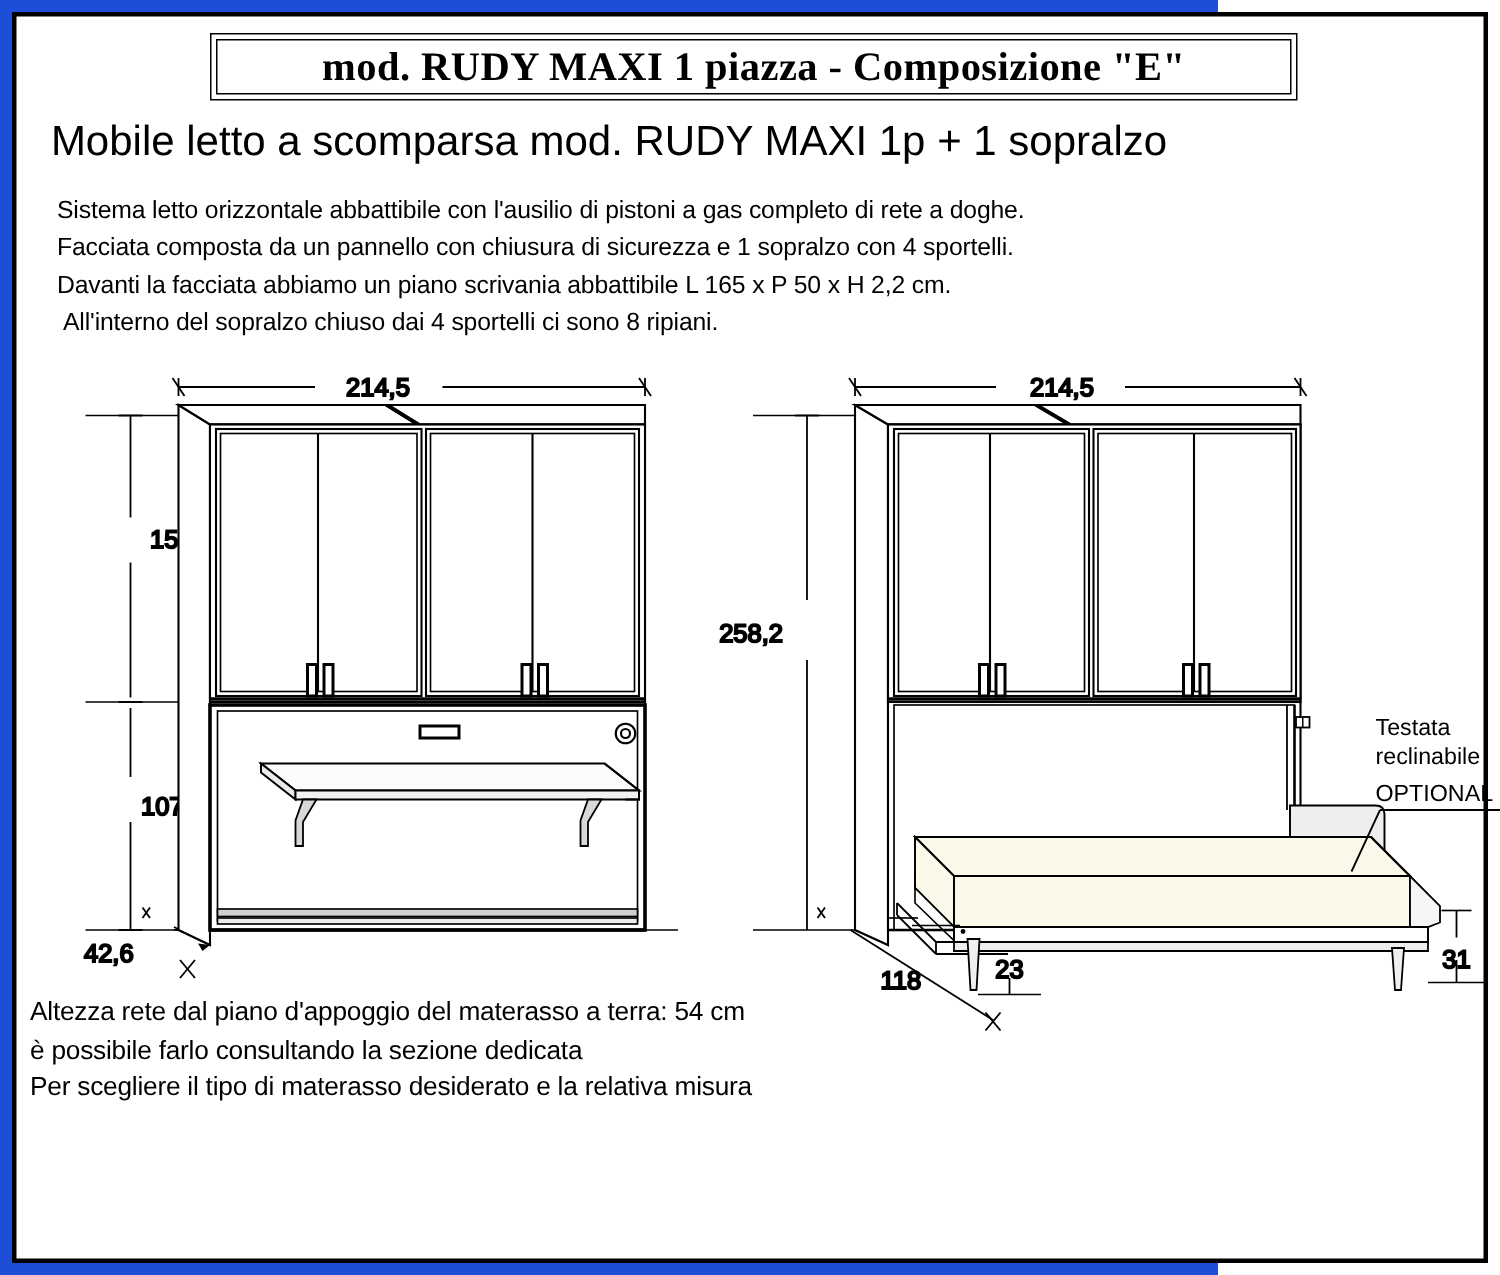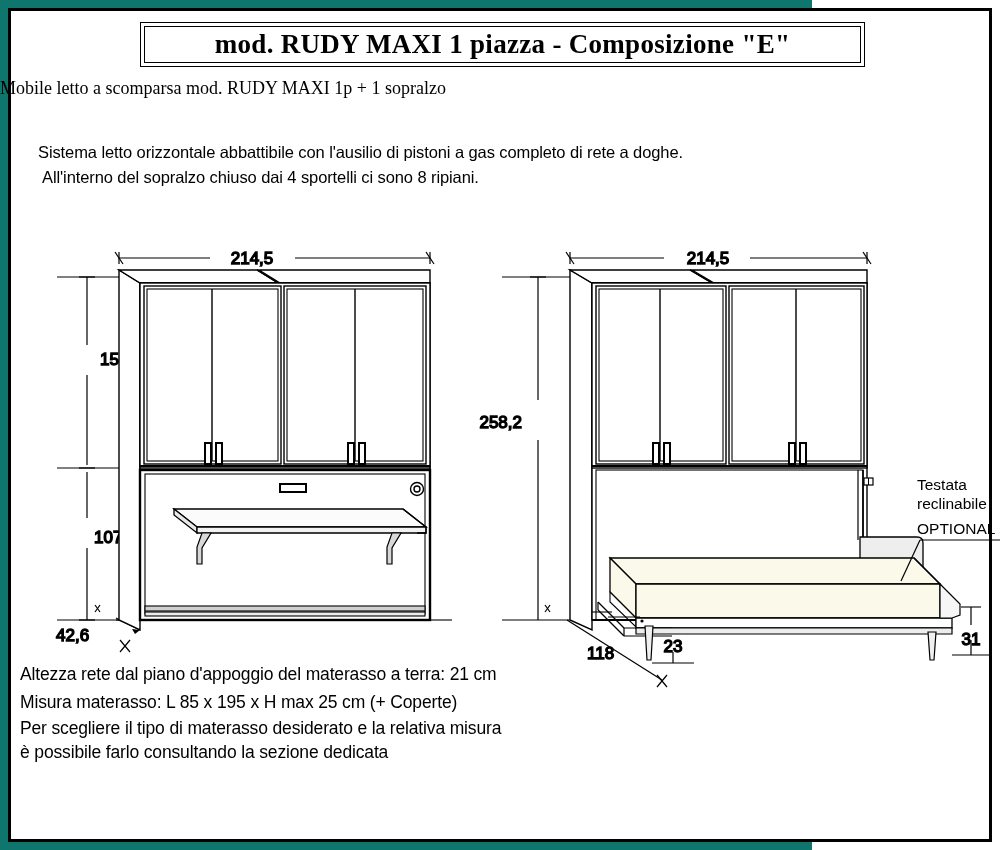--- a/index.html
+++ b/index.html
@@ -9,21 +9,21 @@
   }
   body {
     width: 1000px; height: 850px;
     font-family: "Liberation Sans", sans-serif;
     color: #000000;
     overflow: hidden;
   }
   #page {
     position: relative;
     width: 812px; height: 850px;
-    background: #0f766e;
+    background: #1d4ed8;
   }
   
   #outer-frame {
     position: absolute;
     left: 8px; top: 8px;
     width: 984px; height: 834px;
     border: 3px solid #000000;
     background: #ffffff;
   }
   
@@ -45,27 +45,28 @@
     font-family: "Liberation Serif", serif;
     font-weight: bold;
     font-size: 27px;
     letter-spacing: 0.3px;
     white-space: nowrap;
     color: #000;
   }
   #subtitle-text {
     position: absolute;
     left: 0; top: 78px; width: 100%;
-    font-family: Liberation Serif, serif;
-    font-size: 18px;
+    text-align: center;
+    font-family: Liberation Sans, sans-serif;
+    font-size: 28px;
     white-space: nowrap;
   }
   #desc-block {
     position: absolute;
-    left: 38px; top: 140px;
+    left: 38px; top: 128px;
     width: 900px;
   }
   .desc-line {
     font-family: "Liberation Sans", sans-serif;
     font-size: 16.5px;
     line-height: 25px;
     white-space: nowrap;
     letter-spacing: -0.1px;
   }
   .desc-line.indent { padding-left: 4px; }
@@ -109,28 +110,29 @@
   <div id="title-box">
     <div id="title-box-inner">
       <span id="title-text">mod. RUDY  MAXI 1 piazza - Composizione "E"</span>
     </div>
   </div>
 
   <div id="subtitle-text">Mobile letto a scomparsa mod. RUDY  MAXI 1p + 1 sopralzo</div>
 
   <div id="desc-block">
     <div class="desc-line">Sistema letto orizzontale  abbattibile con l'ausilio di pistoni a gas  completo di rete a doghe.</div>
+    <div class="desc-line">Facciata composta da un pannello con chiusura di sicurezza e 1 sopralzo con 4 sportelli.</div>
+    <div class="desc-line">Davanti la facciata abbiamo un piano scrivania abbattibile L 165 x P 50 x H 2,2 cm.</div>
     <div class="desc-line indent">All'interno del sopralzo chiuso dai 4 sportelli ci sono 8 ripiani.</div>
   </div>
 
   <div id="specs-block">
-    <div class="spec-line">Altezza rete dal piano d'appoggio del materasso a terra: 21 cm</div>
-    <div class="spec-line">Misura materasso: L 85 x 195 x H max 25 cm (+ Coperte)</div>
+    <div class="spec-line">Altezza rete dal piano d'appoggio del materasso a terra: 54 cm</div>
+    <div class="spec-line tight">è possibile farlo consultando la sezione dedicata</div>
     <div class="spec-line tight">Per scegliere il tipo di materasso desiderato e la relativa misura</div>
-    <div class="spec-line tight">è possibile farlo consultando la sezione dedicata</div>
   </div>
 
   <div id="drawings">
   <svg width="1000" height="850" viewBox="0 0 1000 850" xmlns="http://www.w3.org/2000/svg">
     <g fill="none" stroke="#000" stroke-width="1.4" shape-rendering="geometricPrecision">
 
     <g>
 
       <g stroke-width="1.2">
         <line x1="107" y1="258" x2="198" y2="258"></line>

